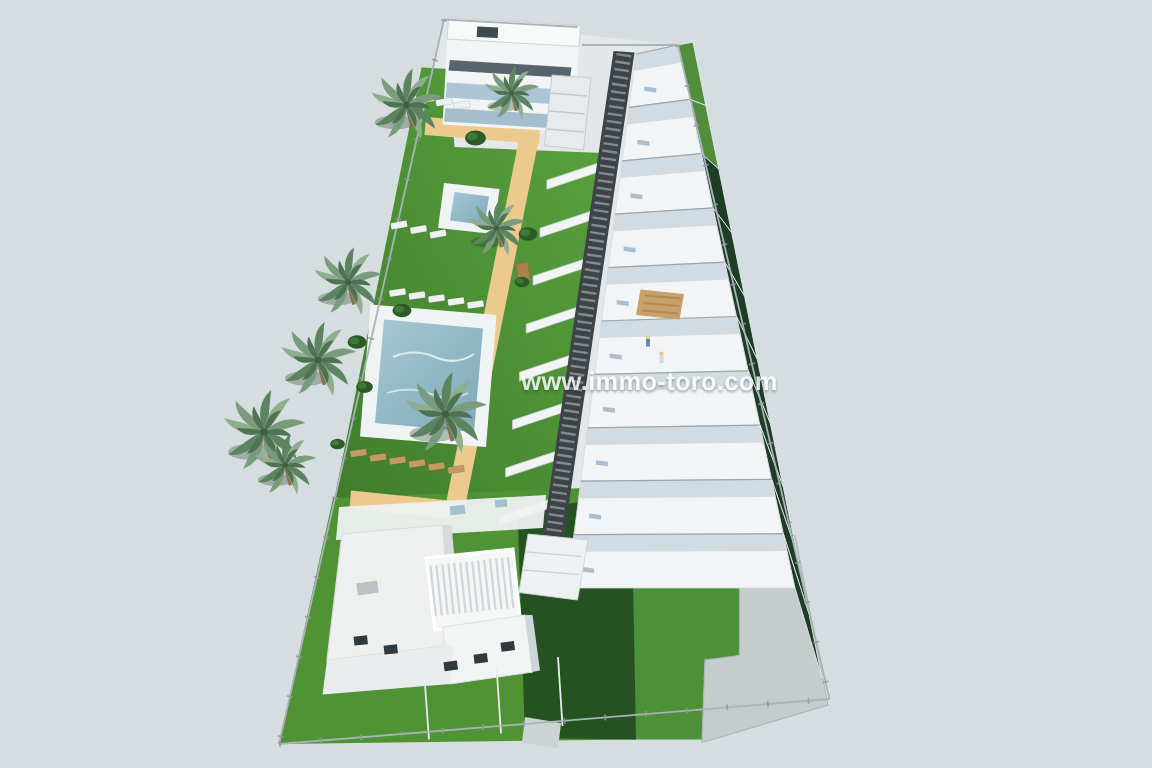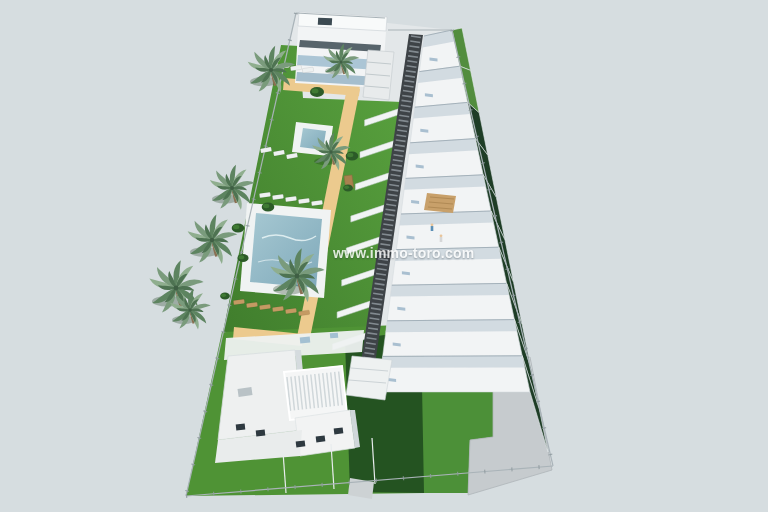--- a/index.html
+++ b/index.html
@@ -1,24 +1,24 @@
 <!DOCTYPE html>
 <html style="--background: #d6dde0; --site-base: #e3e7e9; --lawn: #4f9335; --lawn-light: #5aa33f; --lawn-shadowed: #1f4a1f; --lawn-bright: #4c9038; --garden-strip: #1e3d26; --garden-strip-light: #528d3e; --path: #ecca8e; --pool-deck: #f0f3f3; --pool-water: #8fb9c8; --pool-water-deep: #6d9db0; --walkway: #3e4347; --walkway-slat: #8a9298; --building: #f2f4f5; --building-shade: #ccd6dd; --building-dark: #3c4a52; --glass: #a3c0d2; --fence: #a9b3b8; --paving: #c6cbce; --trunk: #8a6f52; --frond: #7a9b7c; --frond-dark: #5d8460; --frond-light: #8fae8e; --lounger-white: #eef1f1; --lounger-tan: #c49a63; --bush: #2c5b28; --pergola-wood: #c8a06a; --watermark-color: #ffffff;"><head>
 <meta charset="utf-8">
 <style>
   html,body{margin:0;padding:0;background:#d6dde0;}
   .stage{position:relative;width:768px;height:512px;overflow:hidden;background:var(--background,#d6dde0);font-family:"Liberation Sans",sans-serif;}
   .stage svg{position:absolute;left:0;top:0;}
   .watermark{
     position:absolute;left:333px;top:245px;width:200px;
     font-family:"Liberation Sans",sans-serif;
-    font-size:14px;font-weight:600;letter-spacing:.2px;
+    font-size:17px;font-weight:600;letter-spacing:.2px;
     color:var(--watermark-color,#fff);opacity:.82;
     text-shadow:0 1px 2px rgba(20,30,40,.45);
-    pointer-events:none;white-space:nowrap;
+    pointer-events:none;white-space:nowrap;text-align:center;
   }
 </style>
 </head>
 <body>
 
 <div class="stage">
 
 <svg width="768" height="512" viewBox="0 0 768 512">
   <defs>
     <linearGradient id="lawnGrad" x1="1" y1="0" x2="0" y2="1">

